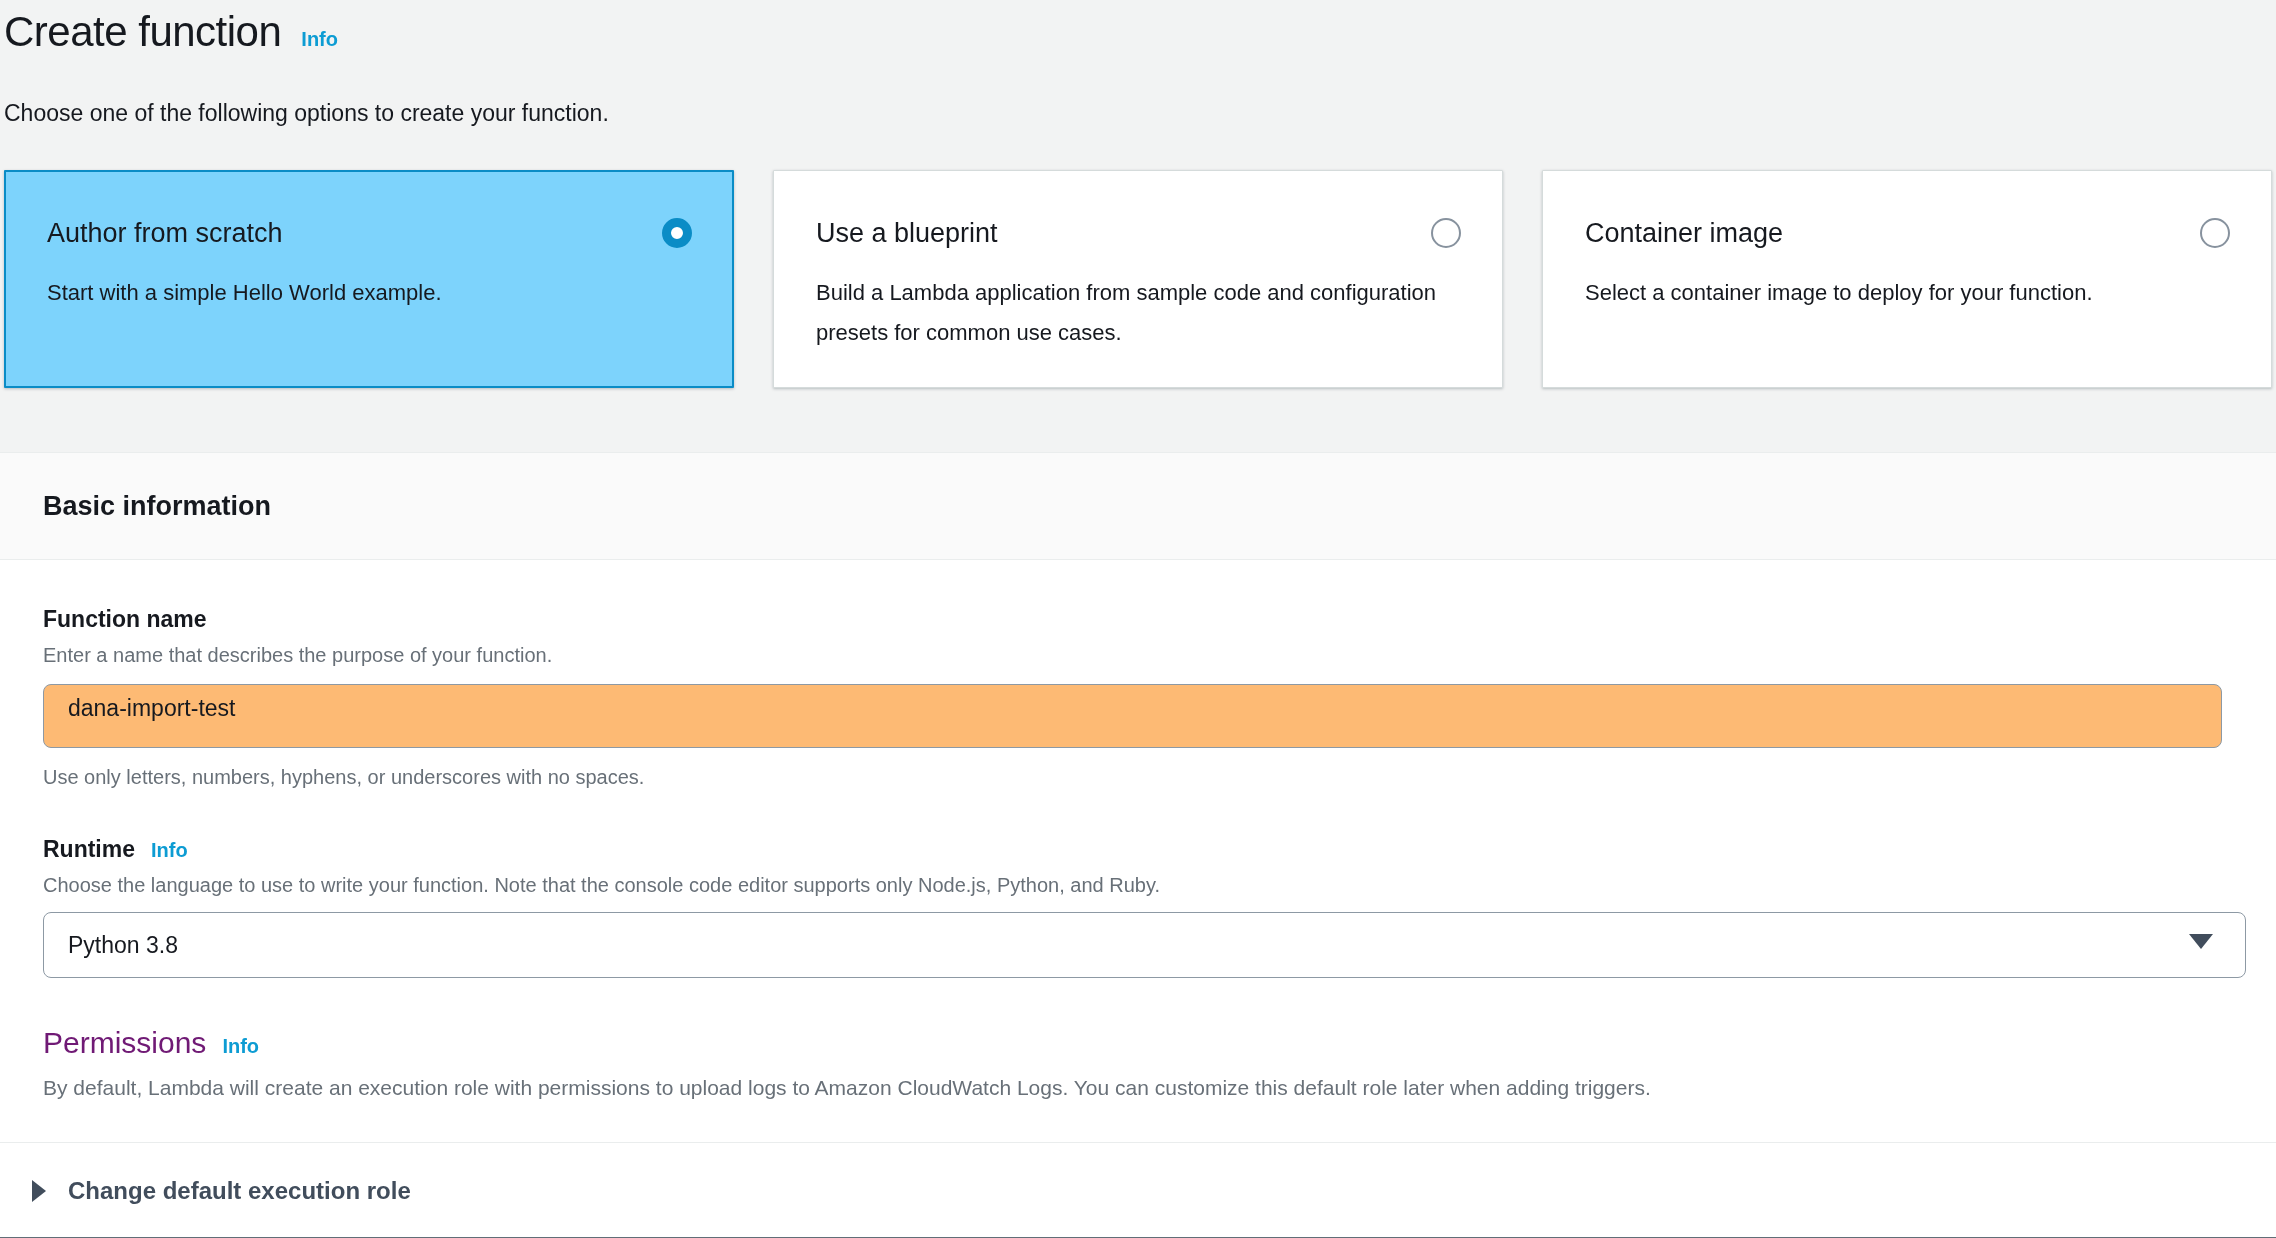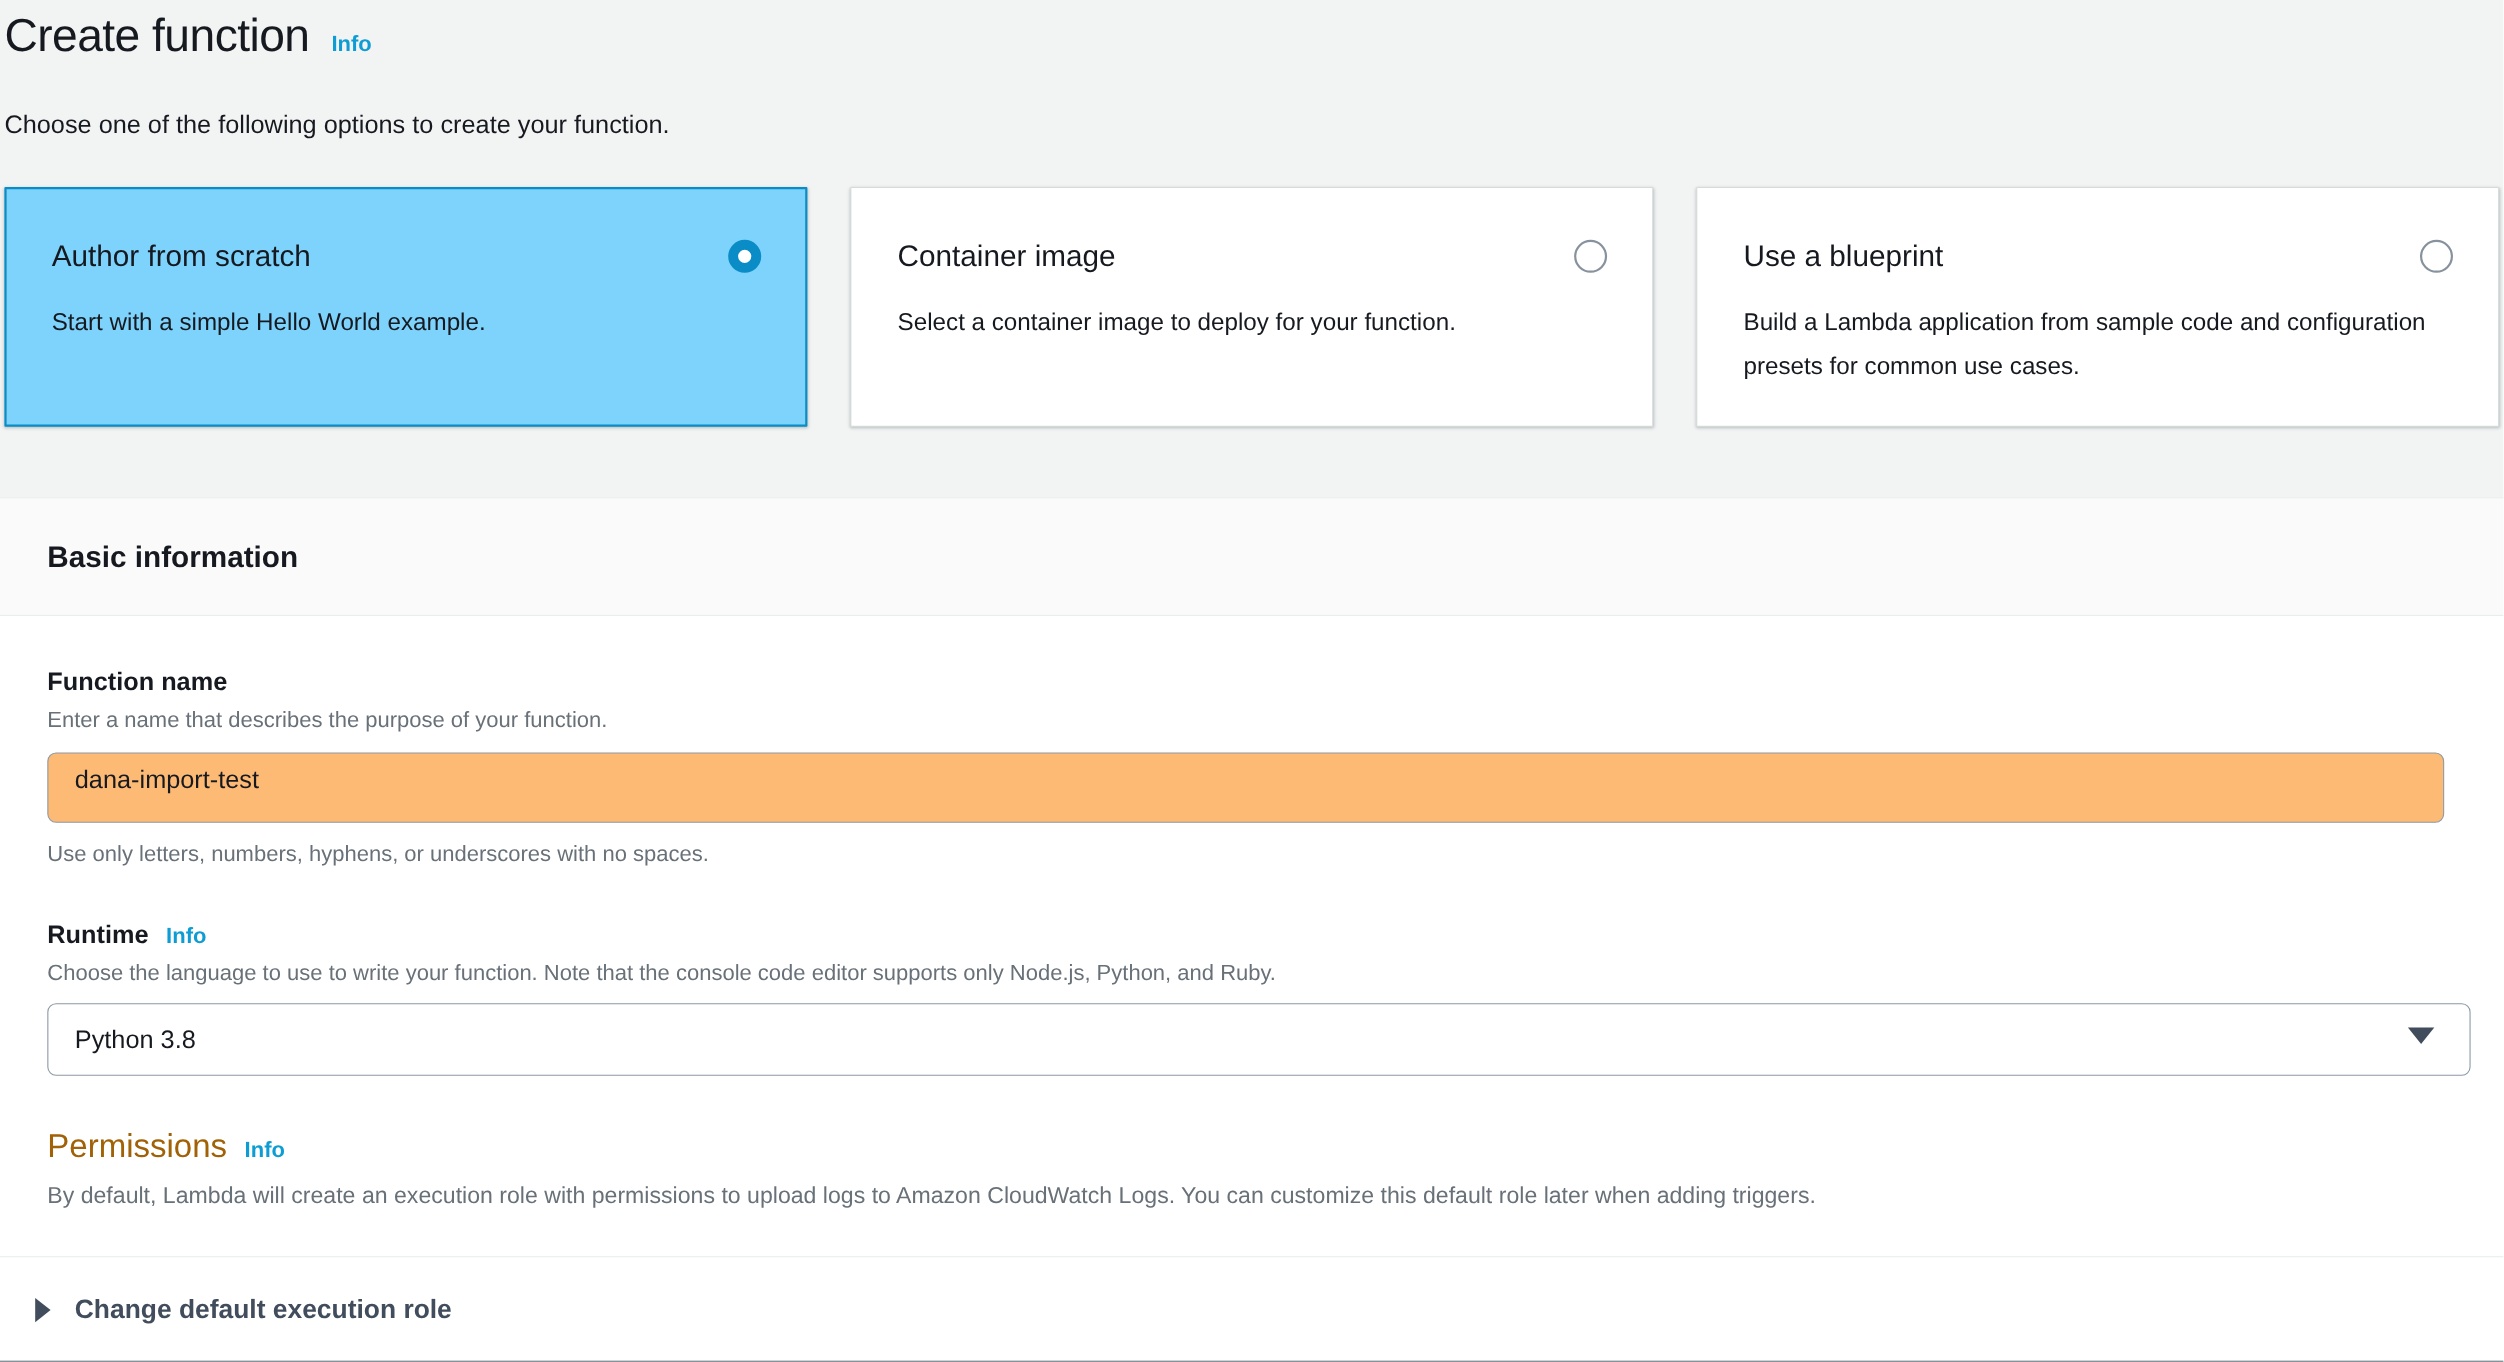--- a/index.html
+++ b/index.html
@@ -80,21 +80,21 @@
     font-size:23px; color:#16191f; position:relative; cursor:pointer;
   }
   .caret-down {
     position:absolute; right:32px; top:21px;
     width:0; height:0;
     border-left:12px solid transparent; border-right:12px solid transparent;
     border-top:15px solid #414d5c;
   }
 
   .permissions-group { margin-top:46px; }
-  .permissions-heading { margin:0; font-size:30px; font-weight:400; color:#a16207; line-height:38px; }
+  .permissions-heading { margin:0; font-size:30px; font-weight:400; color:#701a75; line-height:38px; }
   .permissions-desc { margin-top:12px; font-size:21px; line-height:28px; color:#687078; }
 
   
   .divider { margin-top:40px; border-top:1px solid #eaeded; }
   .expander { padding:34px 0 0 32px; display:flex; align-items:center; gap:22px; cursor:pointer; }
   .caret-right {
     width:0; height:0;
     border-top:11px solid transparent; border-bottom:11px solid transparent;
     border-left:14px solid #414d5c;
   }
@@ -112,27 +112,27 @@
   </div>
   <div class="page-subtitle">Choose one of the following options to create your function.</div>
 
   <div class="cards-row">
     <div class="option-card selected">
       <div class="card-title">Author from scratch</div>
       <div class="card-desc">Start with a simple Hello World example.</div>
       <span class="radio"></span>
     </div>
     <div class="option-card">
-      <div class="card-title">Container image</div>
-      <div class="card-desc">Select a container image to deploy for your function.</div>
+      <div class="card-title">Use a blueprint</div>
+      <div class="card-desc">Build a Lambda application from sample code and configuration presets for common use cases.</div>
       <span class="radio"></span>
     </div>
     <div class="option-card">
-      <div class="card-title">Use a blueprint</div>
-      <div class="card-desc">Build a Lambda application from sample code and configuration presets for common use cases.</div>
+      <div class="card-title">Container image</div>
+      <div class="card-desc">Select a container image to deploy for your function.</div>
       <span class="radio"></span>
     </div>
   </div>
 </div>
 
 <div class="section-band">
   <h2>Basic information</h2>
 </div>
 
 <div class="form-area">

